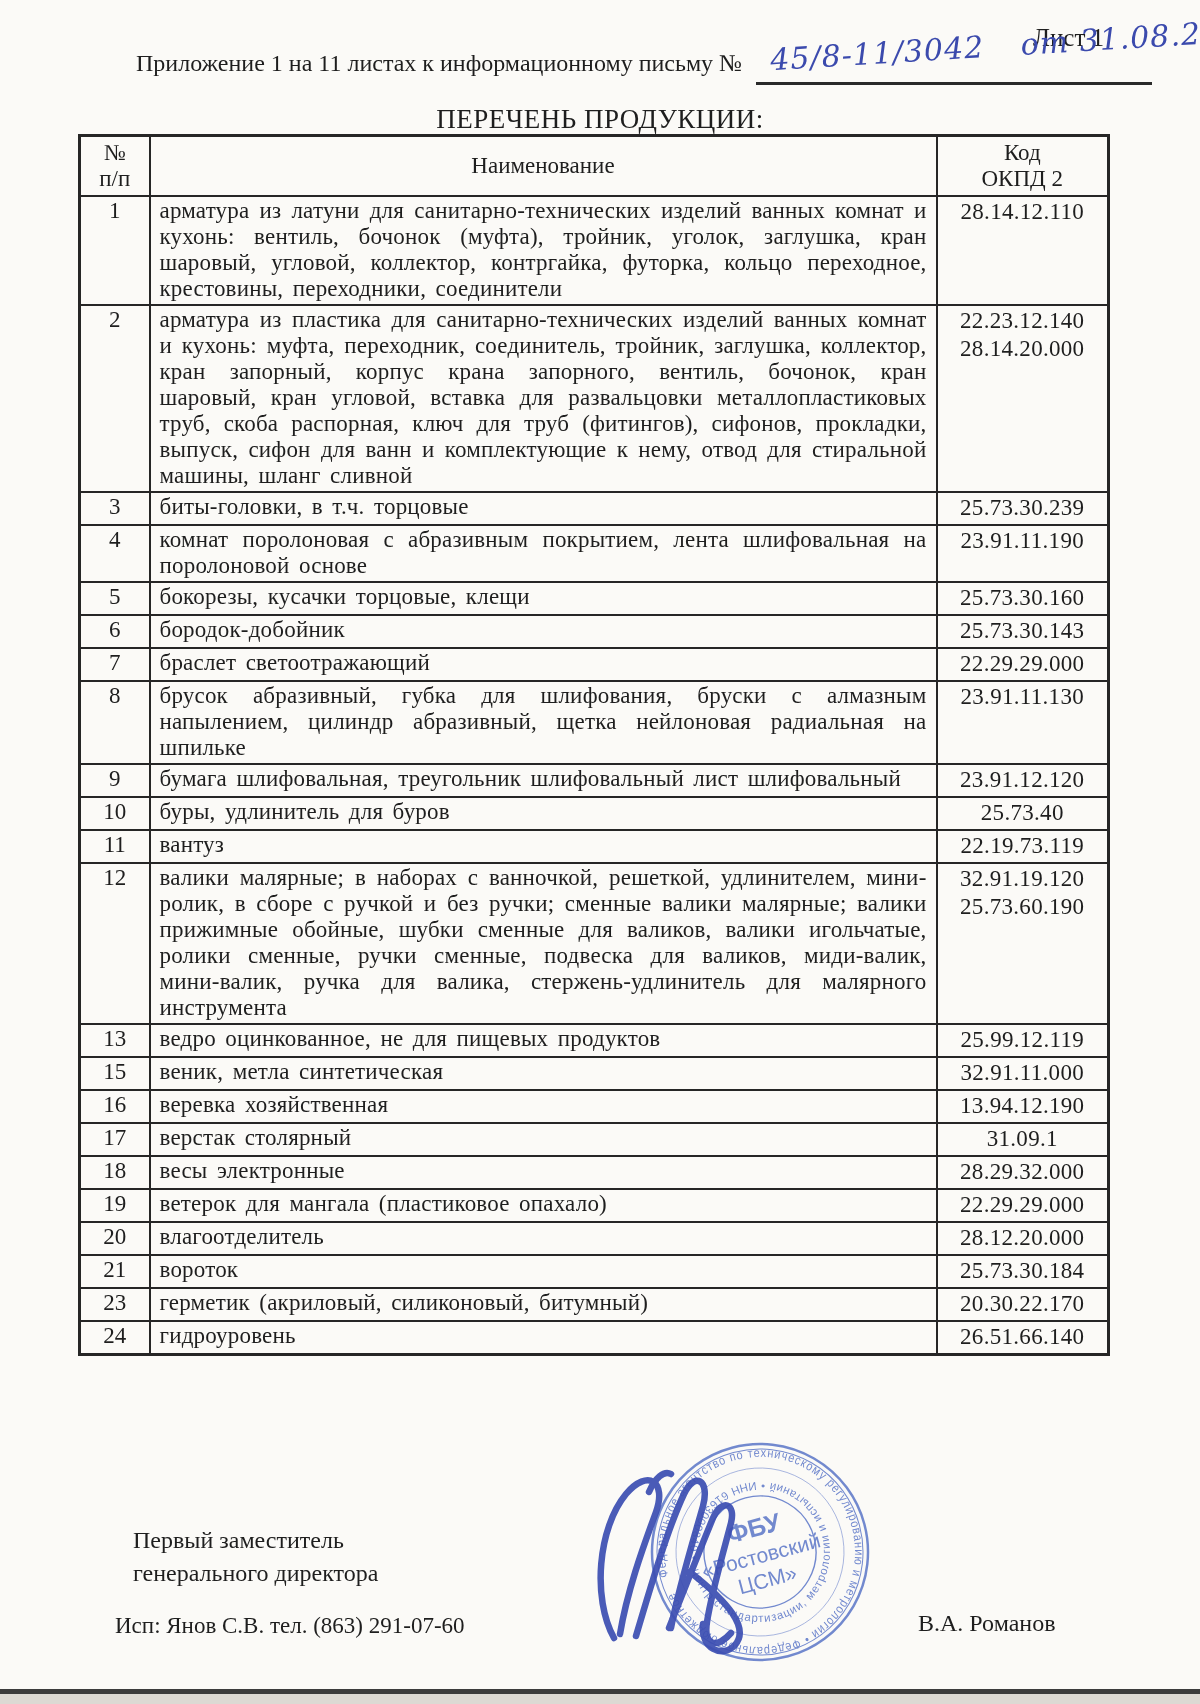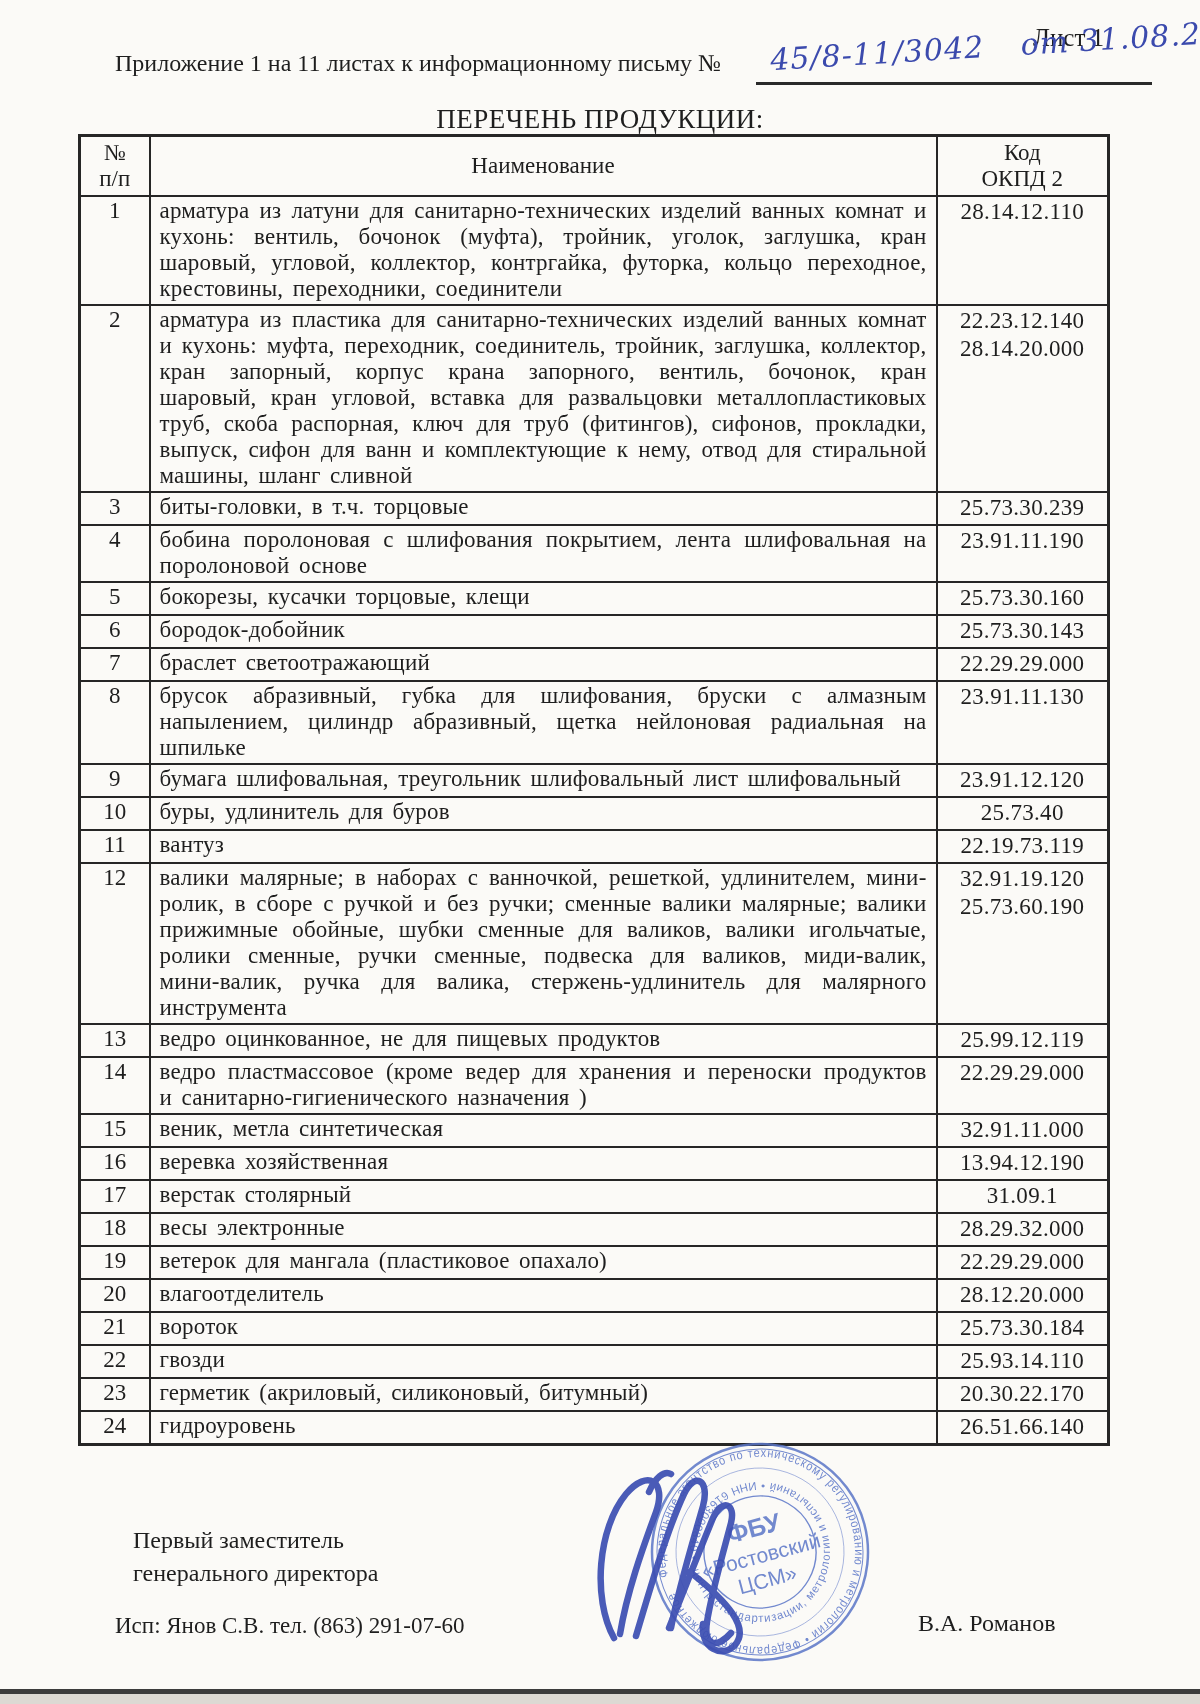--- a/index.html
+++ b/index.html
@@ -5,21 +5,21 @@
   html,body{margin:0;padding:0;}
   body{
     width:1200px;height:1704px;position:relative;overflow:hidden;
     background:#fbfaf7;
     font-family:"Liberation Serif","DejaVu Serif",serif;
     color:#1e1e1e;
   }
   .abs{position:absolute;}
   
   .sheet-label{left:1033px;top:24px;font-size:25px;}
-  .header-line{left:115px;top:50px;font-size:24px;white-space:nowrap;}
+  .header-line{left:136px;top:50px;font-size:24px;white-space:nowrap;}
   .hand-number{
     left:770px;top:30px;width:400px;
     font-size:30px;font-style:italic;letter-spacing:1px;white-space:nowrap;
     color:#3b4aad;transform:rotate(-3.5deg);
     font-family:"DejaVu Serif","Liberation Serif",serif;
   }
   .number-underline{left:756px;top:82px;width:396px;height:3px;background:#2a2a2a;}
   .doc-title{left:0;top:104px;width:1200px;text-align:center;font-size:27px;letter-spacing:.5px;}
   
   .product-table{
@@ -100,21 +100,21 @@
       </tr>
       <tr>
         <td class="cell-num">3</td>
         <td class="cell-name">биты-головки, в т.ч. торцовые</td>
         <td class="cell-code">
           <div>25.73.30.239</div>
         </td>
       </tr>
       <tr>
         <td class="cell-num">4</td>
-        <td class="cell-name">бобина поролоновая с шлифования покрытием, лента шлифовальная на поролоновой основе</td>
+        <td class="cell-name">комнат поролоновая с абразивным покрытием, лента шлифовальная на поролоновой основе</td>
         <td class="cell-code">
           <div>23.91.11.190</div>
         </td>
       </tr>
       <tr>
         <td class="cell-num">5</td>
         <td class="cell-name">бокорезы, кусачки торцовые, клещи</td>
         <td class="cell-code">
           <div>25.73.30.160</div>
         </td>
@@ -170,27 +170,20 @@
         </td>
       </tr>
       <tr>
         <td class="cell-num">13</td>
         <td class="cell-name">ведро оцинкованное, не для пищевых продуктов</td>
         <td class="cell-code">
           <div>25.99.12.119</div>
         </td>
       </tr>
       <tr>
-        <td class="cell-num">14</td>
-        <td class="cell-name">ведро пластмассовое (кроме ведер для хранения и переноски продуктов и санитарно-гигиенического назначения )</td>
-        <td class="cell-code">
-          <div>22.29.29.000</div>
-        </td>
-      </tr>
-      <tr>
         <td class="cell-num">15</td>
         <td class="cell-name">веник, метла синтетическая</td>
         <td class="cell-code">
           <div>32.91.11.000</div>
         </td>
       </tr>
       <tr>
         <td class="cell-num">16</td>
         <td class="cell-name">веревка хозяйственная</td>
         <td class="cell-code">
@@ -223,27 +216,20 @@
         <td class="cell-name">влагоотделитель</td>
         <td class="cell-code">
           <div>28.12.20.000</div>
         </td>
       </tr>
       <tr>
         <td class="cell-num">21</td>
         <td class="cell-name">вороток</td>
         <td class="cell-code">
           <div>25.73.30.184</div>
-        </td>
-      </tr>
-      <tr>
-        <td class="cell-num">22</td>
-        <td class="cell-name">гвозди</td>
-        <td class="cell-code">
-          <div>25.93.14.110</div>
         </td>
       </tr>
       <tr>
         <td class="cell-num">23</td>
         <td class="cell-name">герметик (акриловый, силиконовый, битумный)</td>
         <td class="cell-code">
           <div>20.30.22.170</div>
         </td>
       </tr>
       <tr>

